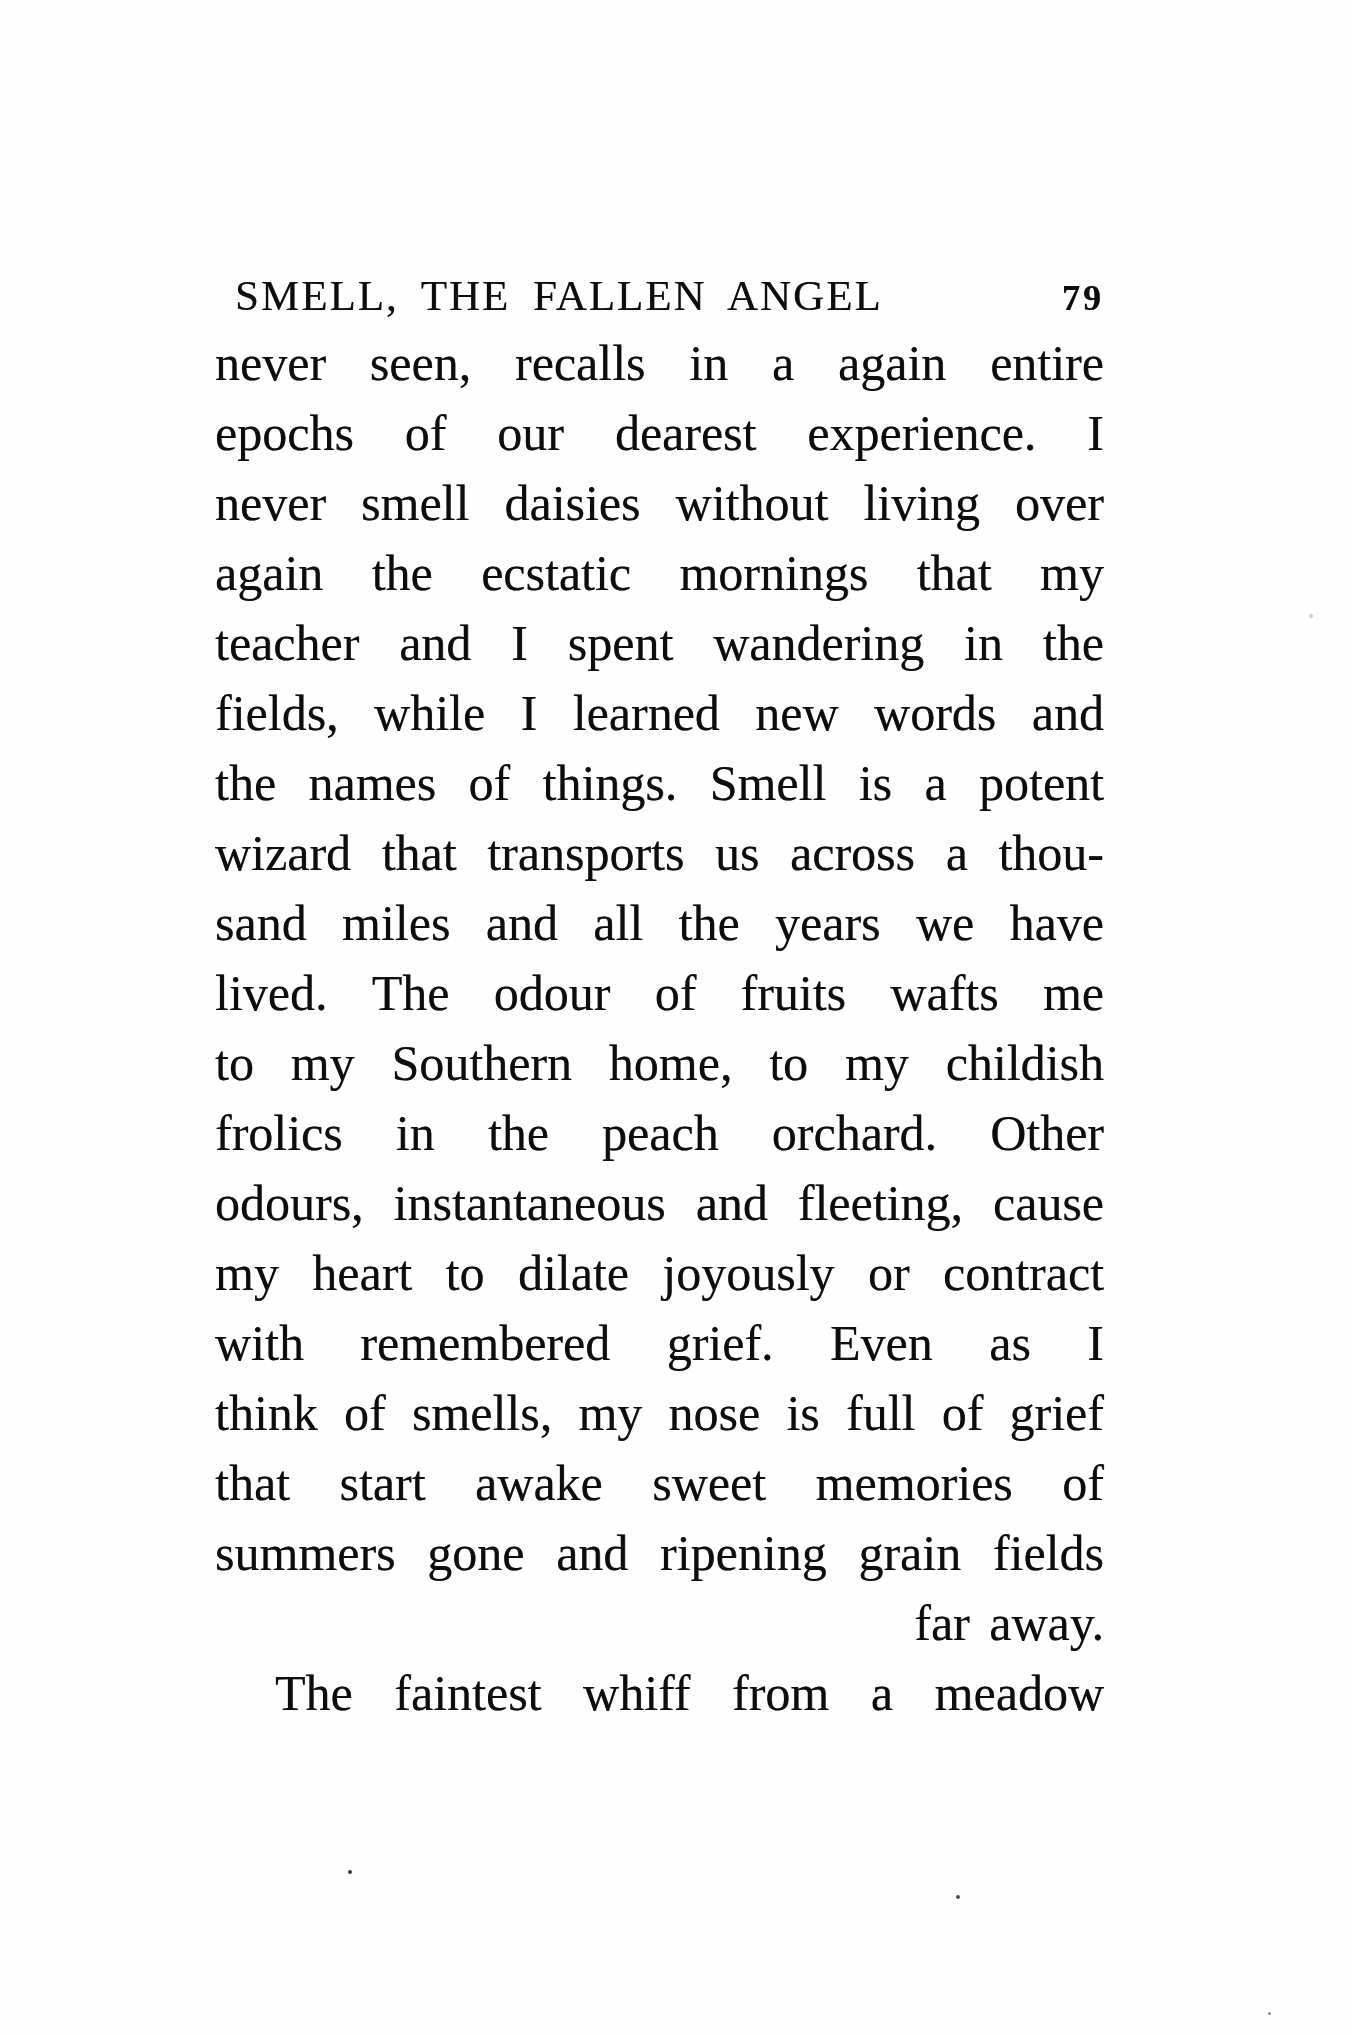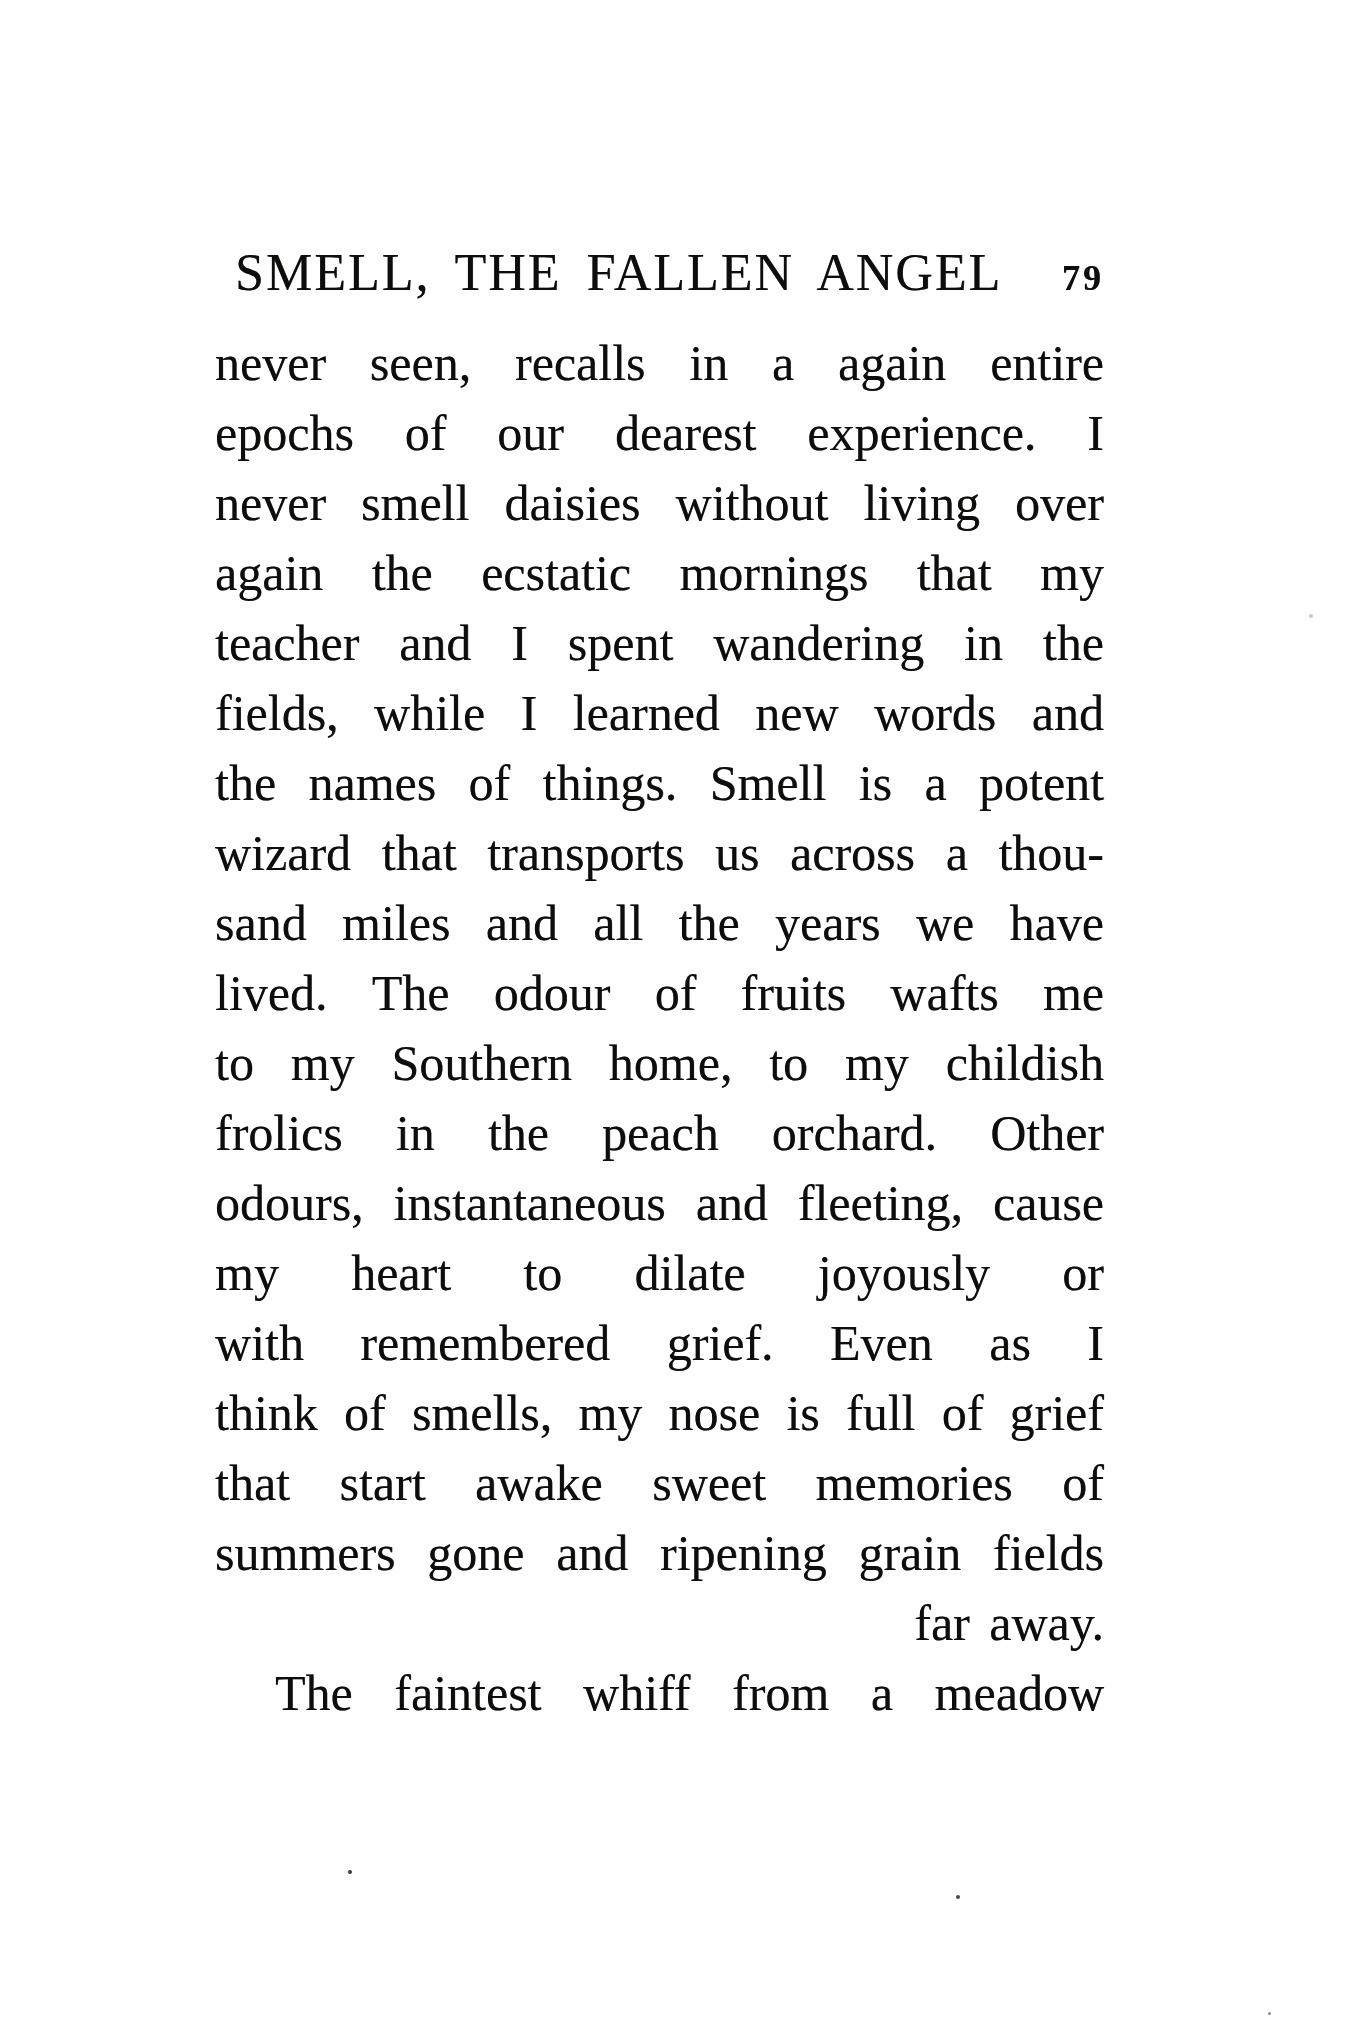--- a/index.html
+++ b/index.html
@@ -22,25 +22,26 @@
     top: 243px;
     width: 889px;
     height: 70px;
     box-sizing: border-box;
     padding-left: 20px;
     display: flex;
     justify-content: space-between;
     align-items: baseline;
   }
   .running-title {
-    font-size: 52px;
+    font-size: 43px;
     letter-spacing: 2px;
     word-spacing: 10px;
     white-space: pre;
     text-shadow: 0.3px 0.3px 0.6px rgba(0,0,0,0.55);
+    margin-top: 28px;
   }
   .page-number {
     font-size: 36px;
     letter-spacing: 3px;
     text-shadow: 0.3px 0.3px 0.6px rgba(0,0,0,0.55);
     font-weight: bold;
   }
   .lines {
     position: absolute;
     left: 215px;
@@ -190,20 +191,21 @@
         <span>fleeting,</span>
         <span>cause</span>
       </div>
       <div class="line">
         <span>my</span>
         <span>heart</span>
         <span>to</span>
         <span>dilate</span>
         <span>joyously</span>
         <span>or</span>
+        <span>contract</span>
       </div>
       <div class="line">
         <span>with</span>
         <span>remembered</span>
         <span>grief.</span>
         <span>Even</span>
         <span>as</span>
         <span>I</span>
       </div>
       <div class="line">

